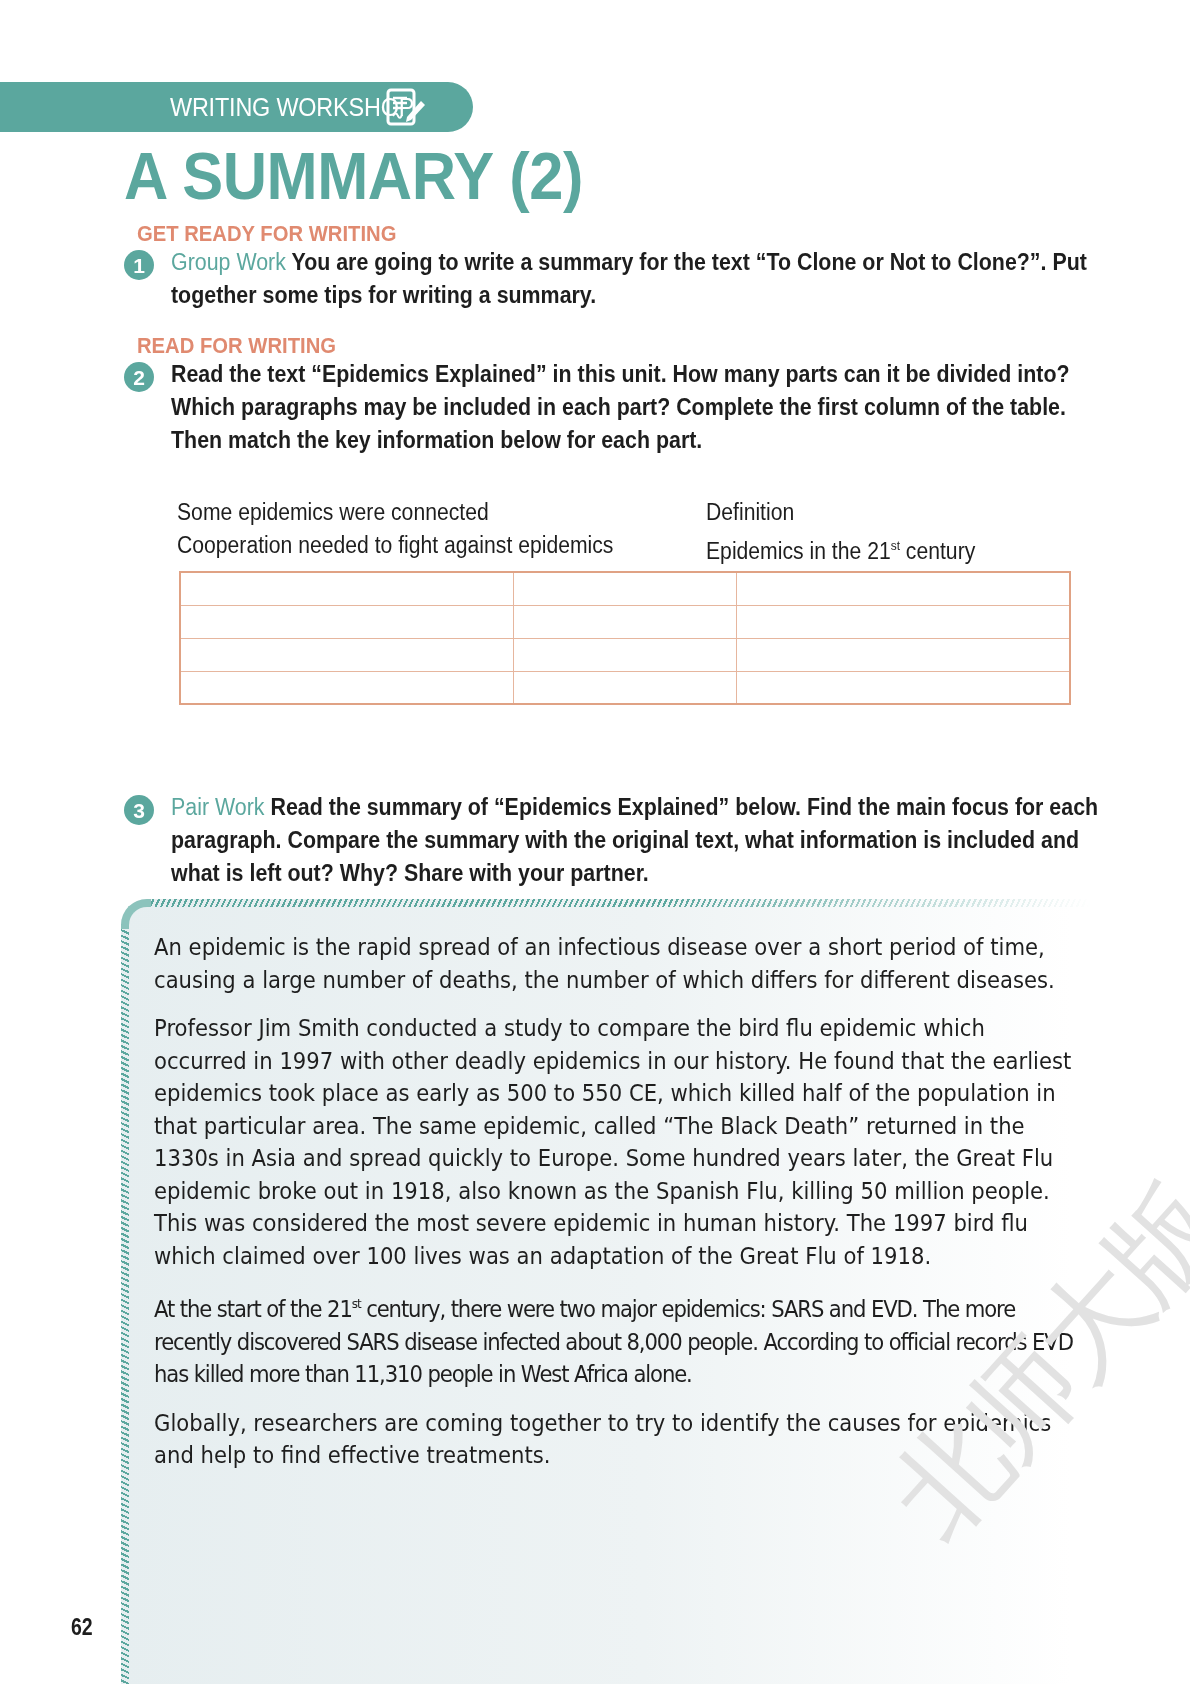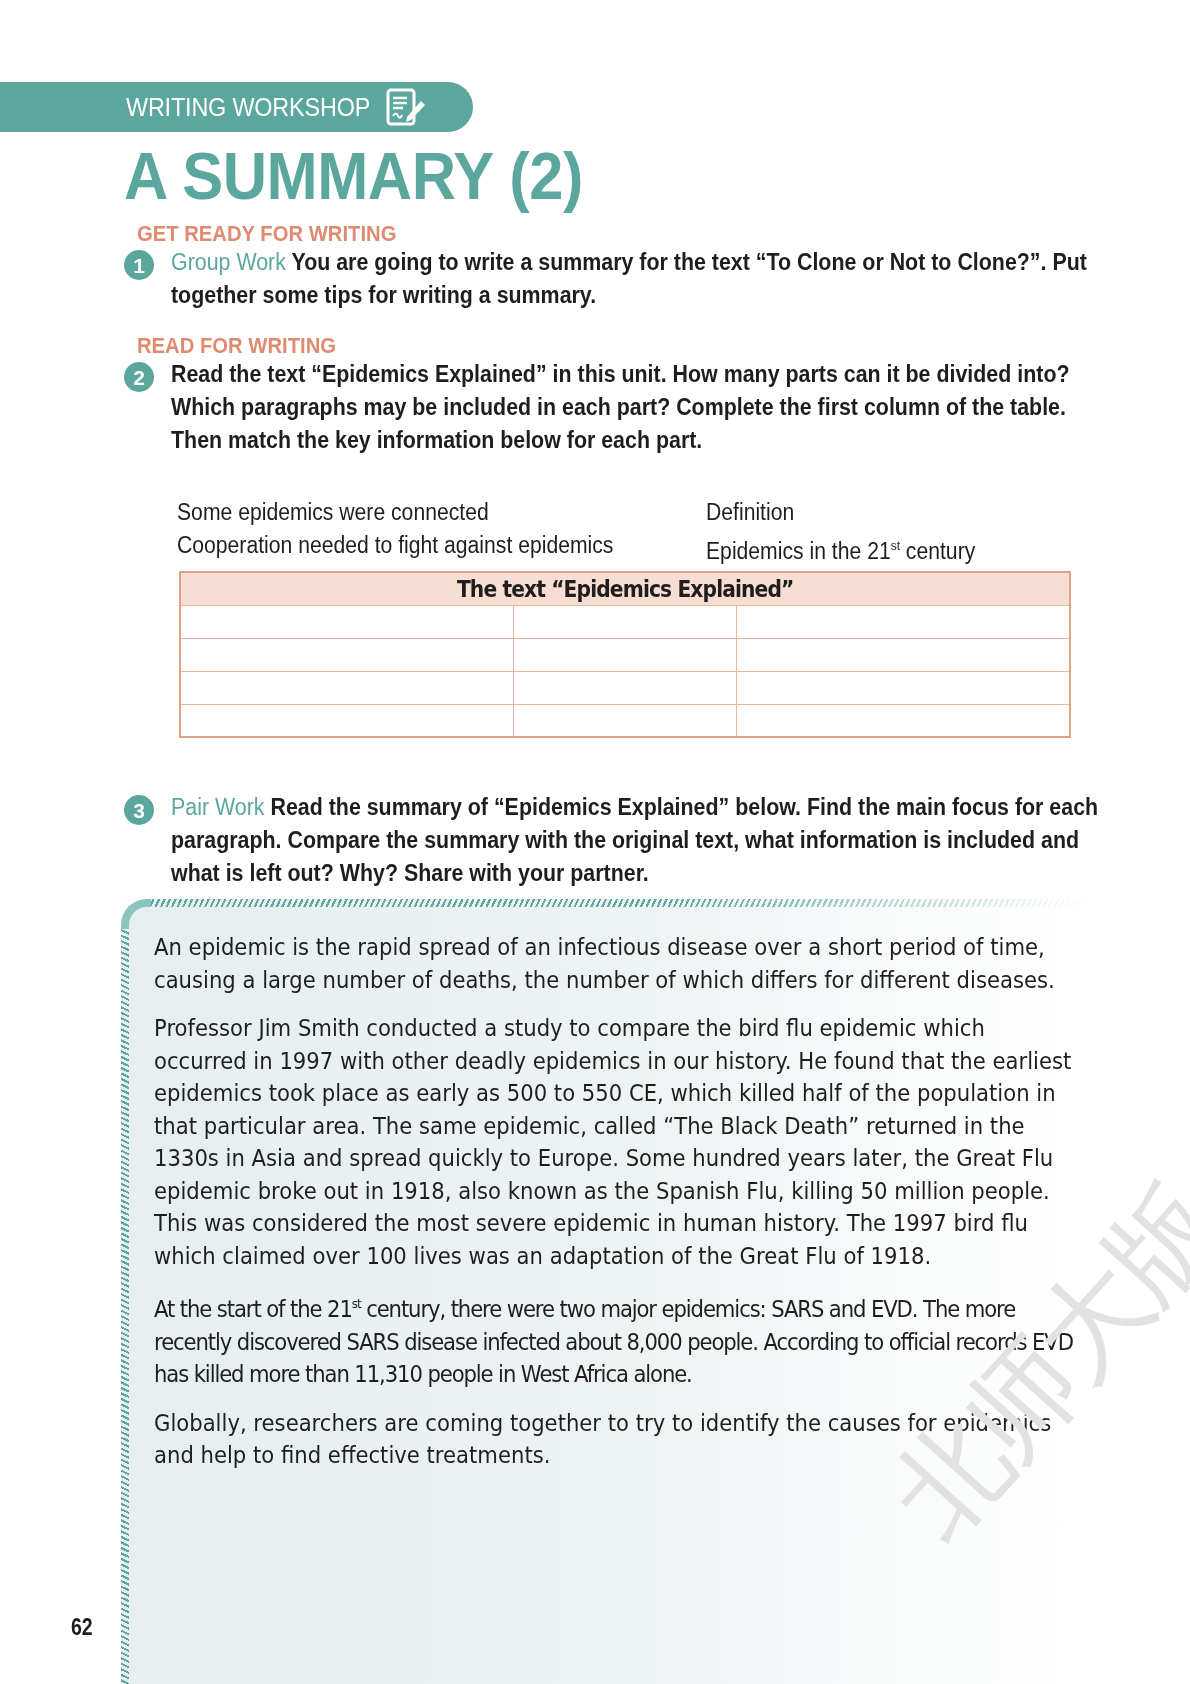--- a/index.html
+++ b/index.html
@@ -3,21 +3,21 @@
   <meta charset="utf-8">
   <style>
     * { box-sizing: border-box; margin: 0; padding: 0; }
     html, body { width: 1190px; height: 1684px; background: #ffffff; overflow: hidden; }
     body { position: relative; font-family: "Liberation Sans", sans-serif; color: #1e1e1e; }
 
     
     .banner {
       position: absolute; left: 0; top: 82px; width: 473px; height: 50px;
       background: #5ba79e; border-radius: 0 25px 25px 0;
-      display: flex; align-items: center;
+      display: flex; align-items: center; padding-left: 44px;
     }
     .banner-text {
       margin-left: 126px; color: #ffffff; font-size: 26px; letter-spacing: -0.2px;
       font-family: "Liberation Sans", sans-serif; transform: scaleX(0.9); transform-origin: left center;
       white-space: nowrap;
     }
     .banner-icon { position: absolute; left: 385px; top: 5px; width: 44px; height: 40px; }
 
     .title {
       position: absolute; left: 124px; top: 138px; font-size: 66px; font-weight: bold;
@@ -150,23 +150,20 @@
 
 <div class="keys">
   <div class="col" style="left:0;top:0">Some epidemics were connected</div>
   <div class="col" style="left:0;top:33px">Cooperation needed to fight against epidemics</div>
   <div class="col" style="left:529px;top:0">Definition</div>
   <div class="col" style="left:529px;top:33px"><span>Epidemics in the 21</span><sup>st</sup><span> century</span></div>
 </div>
 
 <table class="tbl">
   <tbody>
-      <tr class="caption-row">
-    <th colspan="3"><span>The text “Epidemics Explained”</span></th>
-  </tr>
   <tr>
     <td></td>
     <td></td>
     <td></td>
   </tr>
   <tr>
     <td></td>
     <td></td>
     <td></td>
   </tr>

